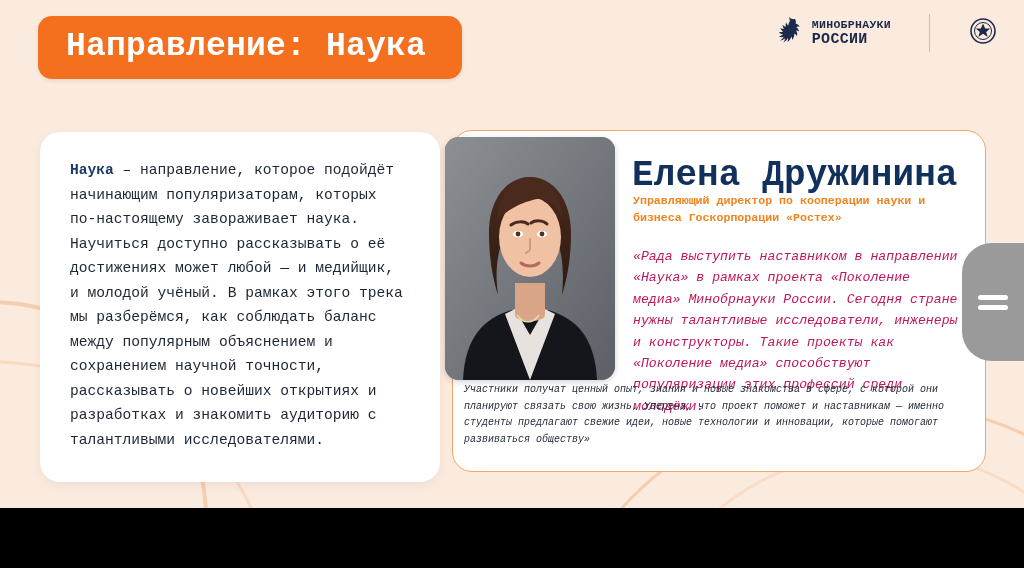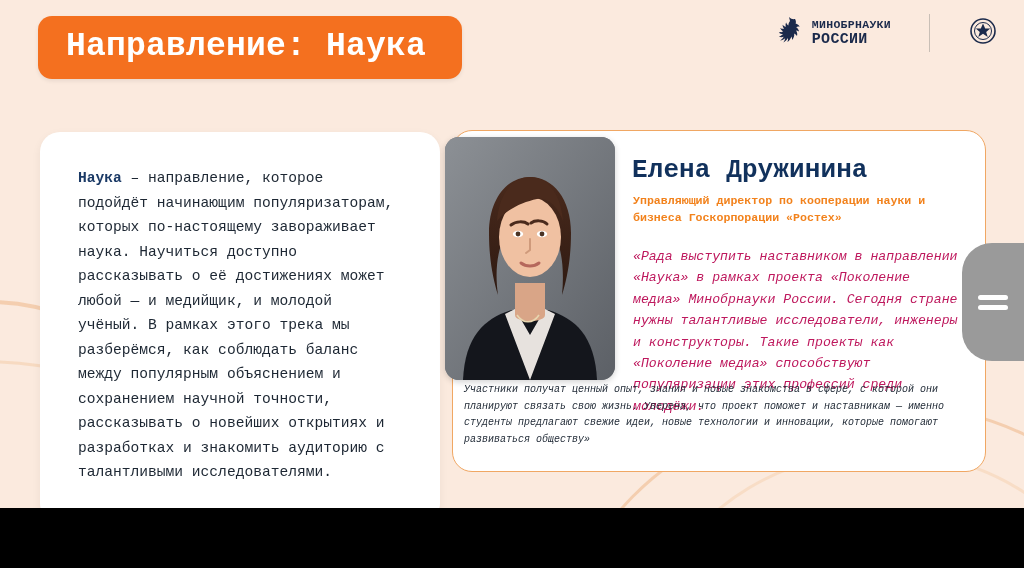--- a/index.html
+++ b/index.html
@@ -135,21 +135,21 @@
     left: 40px;
     top: 132px;
     width: 400px;
     background: #ffffff;
     border-radius: 20px;
     padding: 22px 26px 26px 26px;
     box-sizing: border-box;
     box-shadow: 0 3px 10px rgba(0,0,0,.06);
   }
   .left-card p {
-    margin: 12px;
+    margin: 4px;
     font-size: 14.6px;
     line-height: 1.68;
     color: #1d2733;
   }
   .left-card .lead b {
     color: #1b3a66;
     font-weight: 700;
   }
   .left-card .accent {
     margin-top: 16px;
@@ -182,21 +182,21 @@
     overflow: hidden;
     box-shadow: 0 2px 6px rgba(0,0,0,.18);
     background: #6c6f75;
   }
   .portrait svg { display: block; }
 
   .person-name {
     position: absolute;
     left: 632px;
     top: 155px;
-    font-size: 26px;
+    font-size: 36px;
     font-weight: 700;
     color: #11315c;
     letter-spacing: .1px;
   }
   .person-role {
     position: absolute;
     left: 633px;
     top: 192px;
     width: 330px;
     font-size: 11.6px;

